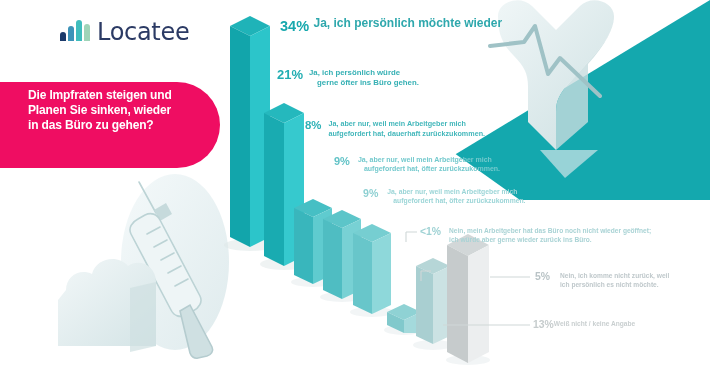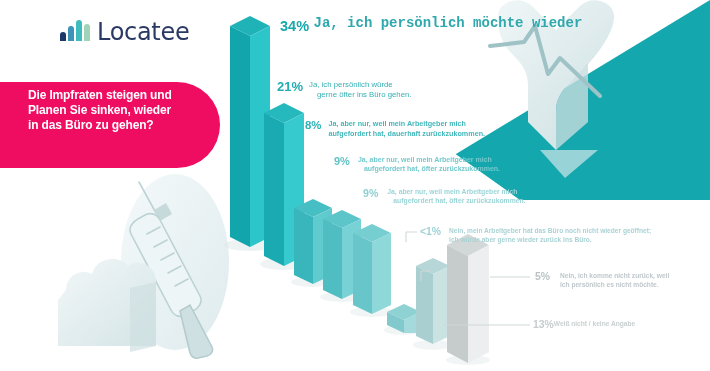--- a/index.html
+++ b/index.html
@@ -57,23 +57,23 @@
 
   
   .label{position:absolute;}
   .label .pct{
     font-weight:bold;display:inline-block;vertical-align:top;
   }
   .label .txt{display:inline-block;vertical-align:top;}
   .lab-row{display:flex;align-items:flex-start;}
 
   .l34 .pct{font-size:14.5px;line-height:16px;}
-  .l34 .txt{font-size:14px;line-height:10.6px;font-weight:bold;font-family:Liberation Mono, monospace;}
+  .l34 .txt{font-size:12px;line-height:10.6px;font-weight:bold;}
   .l21 .pct{font-size:13px;line-height:14px;}
-  .l21 .txt{font-size:7.8px;line-height:10.4px;font-weight:normal;}
+  .l21 .txt{font-size:7.8px;line-height:10.4px;font-weight:bold;}
   .l8  .pct{font-size:11.4px;line-height:12px;}
   .l8  .txt{font-size:7.2px;line-height:9.6px;font-weight:bold;}
   .l9a .pct{font-size:11px;line-height:12px;}
   .l9a .txt{font-size:7px;line-height:9.4px;font-weight:bold;}
   .l9b .pct{font-size:10.6px;line-height:12px;}
   .l9b .txt{font-size:6.8px;line-height:9.2px;font-weight:bold;}
   .l1  .pct{font-size:10.4px;line-height:12px;}
   .l1  .txt{font-size:6.6px;line-height:9px;font-weight:bold;}
   .l5  .pct{font-size:10.4px;line-height:12px;}
   .l5  .txt{font-size:6.6px;line-height:9px;font-weight:bold;}
@@ -239,21 +239,21 @@
     </g>
   </svg>
 
   <div class="label l34" style="left:280px;top:18px;">
     <div class="pct" style="color:#17a8ad">34%</div>
     <div class="txt" style="color:#2fa8ad">
       <div>Ja, ich persönlich möchte wieder</div>
     </div>
   </div>
 
-  <div class="label l21 lab-row" style="left:277px;top:80px;">
+  <div class="label l21 lab-row" style="left:277px;top:68px;">
     <div class="pct" style="color:#21adb2;margin-right:6px;">21%</div>
     <div class="txt" style="color:#35b0b4">
       <div>Ja, ich persönlich würde</div>
       <div style="margin-left:8px">gerne öfter ins Büro gehen.</div>
     </div>
   </div>
 
   <div class="label l8 lab-row" style="left:305px;top:119px;">
     <div class="pct" style="color:#2fb2b7;margin-right:7px;">8%</div>
     <div class="txt" style="color:#43b7bb">

